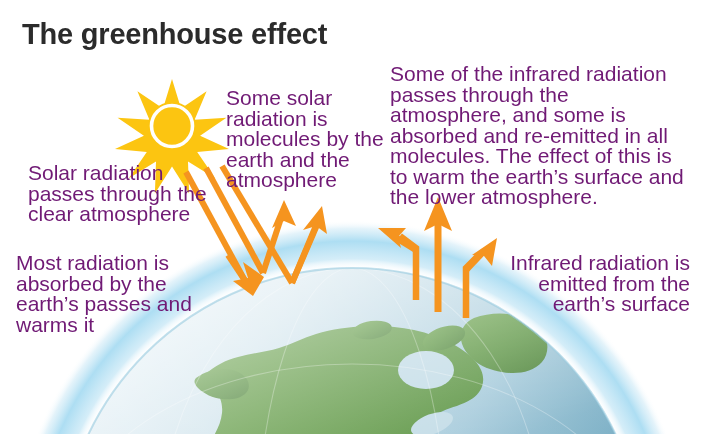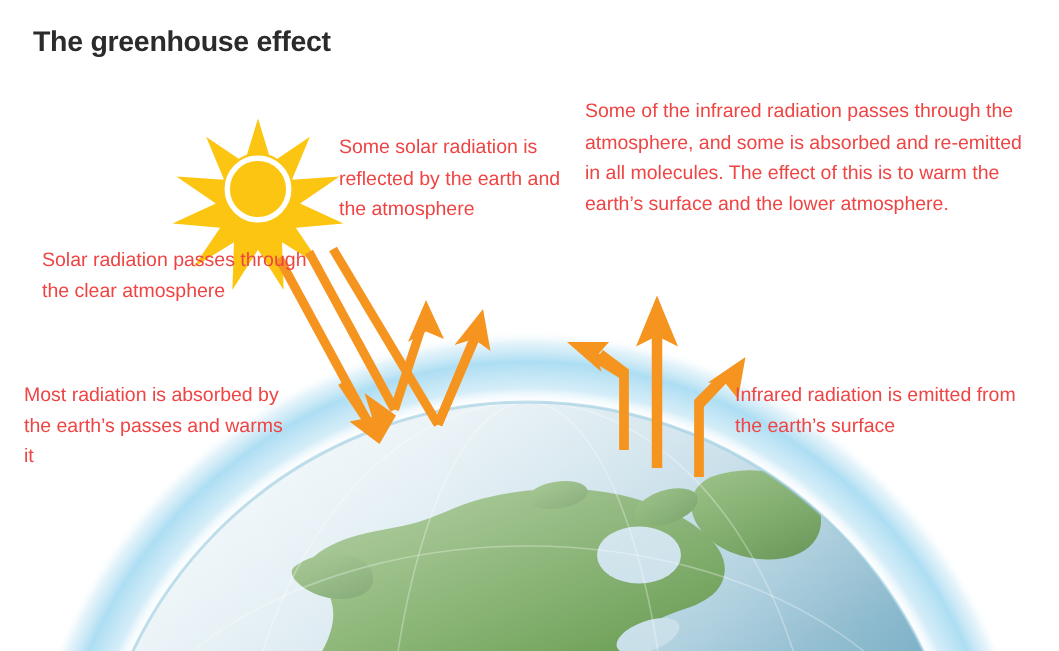--- a/index.html
+++ b/index.html
@@ -20,31 +20,31 @@
     position: absolute;
     left: 0;
     top: 0;
     width: 706px;
     height: 434px;
   }
   .title {
     position: absolute;
     left: 22px;
     top: 18px;
-    font-size: 19px;
+    font-size: 29px;
     font-weight: bold;
     letter-spacing: -0.2px;
     color: #2b2b2b;
     white-space: nowrap;
   }
   .caption {
     position: absolute;
-    font-size: 13px;
+    font-size: 21px;
     line-height: 20.5px;
-    color: #ef4444;
+    color: #701a75;
   }
   #cap-reflected {
     left: 226px;
     top: 88px;
     width: 160px;
   }
   #cap-infrared-absorbed {
     left: 390px;
     top: 64px;
     width: 300px;
@@ -56,21 +56,21 @@
   }
   #cap-most-absorbed {
     left: 16px;
     top: 253px;
     width: 180px;
   }
   #cap-infrared-emitted {
     left: 490px;
     top: 253px;
     width: 200px;
-    text-align: left;
+    text-align: right;
   }
 </style>
 </head>
 <body>
 
 <div id="page">
 
   <svg id="scene" viewBox="0 0 706 434">
     <defs>
       <radialGradient id="halo" cx="0.5" cy="0.5" r="0.5">
@@ -245,21 +245,21 @@
         <path d="M466,318 L466,268 L478,256" stroke="#f5941f" stroke-width="6.5" fill="none"></path>
         <line x1="466" y1="270" x2="484" y2="251" stroke="#f5941f" stroke-width="6.5"></line>
         <path d="M497,238 L492,266 L484,256 L472,255 Z" fill="#f5941f"></path>
       </g>
 
     </g>
   </svg>
 
   <div class="title">The greenhouse effect</div>
 
-  <div class="caption" id="cap-reflected">Some solar radiation is reflected by the earth and the atmosphere</div>
+  <div class="caption" id="cap-reflected">Some solar radiation is molecules by the earth and the atmosphere</div>
 
   <div class="caption" id="cap-infrared-absorbed">Some of the infrared radiation passes through the atmosphere, and some is absorbed and re-emitted in all molecules. The effect of this is to warm the earth’s surface and the lower atmosphere.</div>
 
   <div class="caption" id="cap-solar-passes">Solar radiation passes through the clear atmosphere</div>
 
   <div class="caption" id="cap-most-absorbed">Most radiation is absorbed by the earth’s passes and warms it</div>
 
   <div class="caption" id="cap-infrared-emitted">Infrared radiation is emitted from the earth’s surface</div>
 
 </div>

